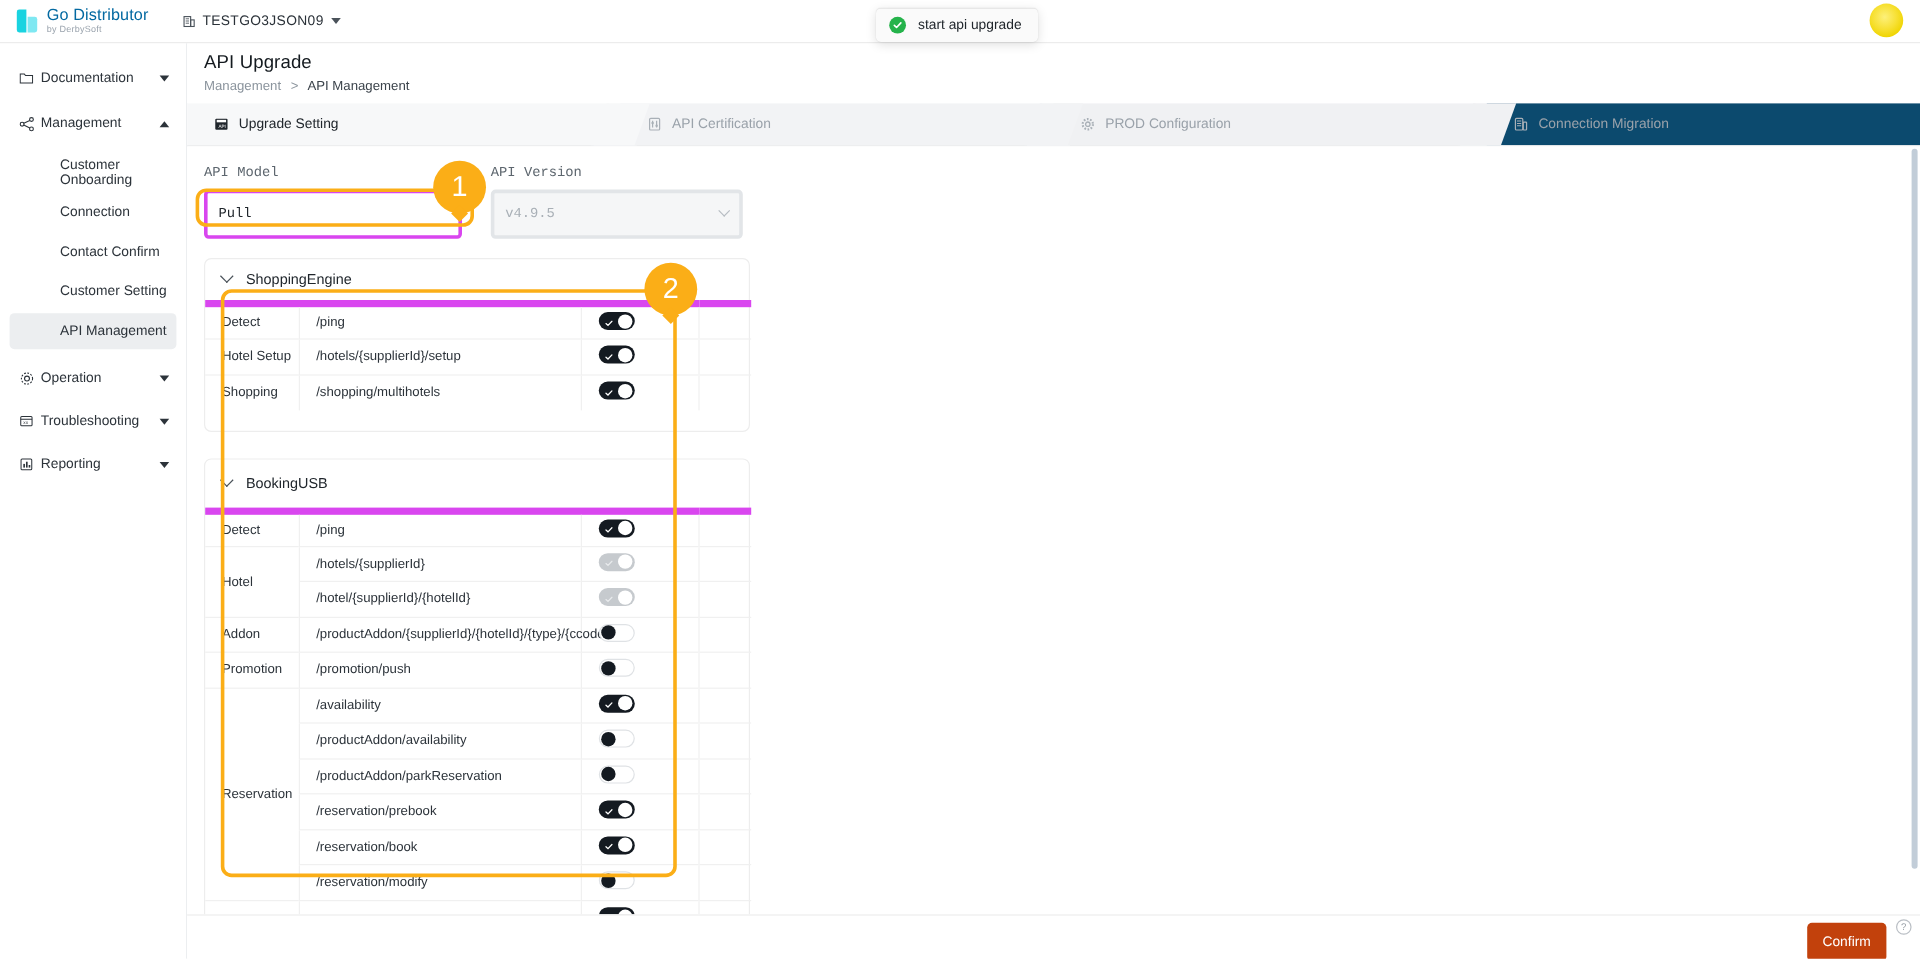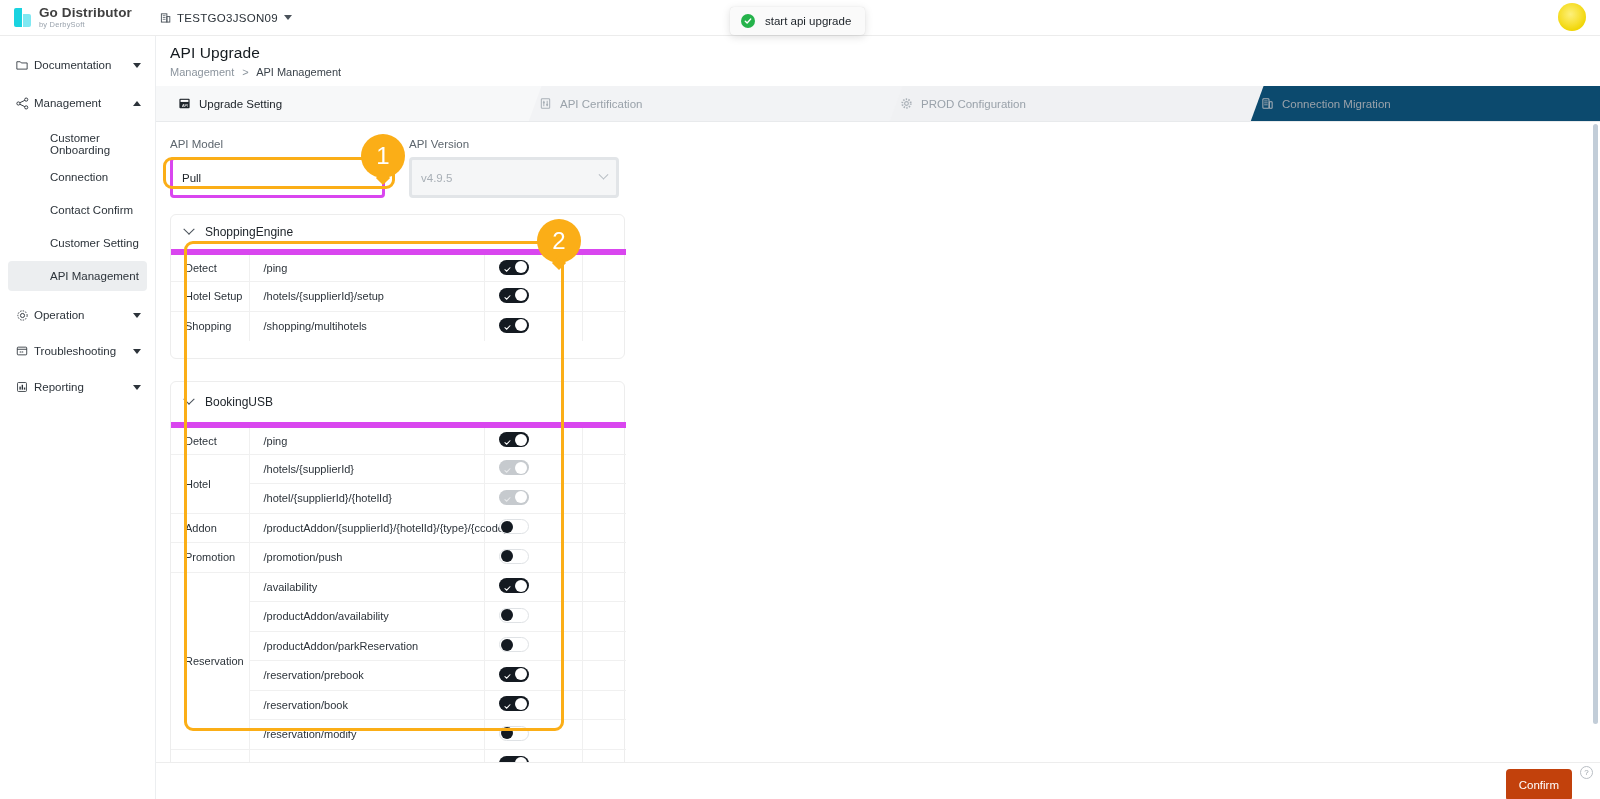--- a/index.html
+++ b/index.html
@@ -18,21 +18,21 @@
   }
   .logo-wrap { display: flex; align-items: center; padding-left: 14px; gap: 8px; }
   .logo-mark { width: 17px; height: 19px; position: relative; }
   .logo-mark i {
     position: absolute; background: #19d3e0; display: block; border-radius: 1.5px;
   }
   .logo-mark i.a { left: 0; top: 0; width: 8px; height: 19px; border-radius: 2px 0 0 2px; }
   .logo-mark i.b { left: 8.5px; top: 6px; width: 8.5px; height: 13px;
                    background: #7fe8f2; border-radius: 0 2px 2px 0; }
   .logo-text { line-height: 1.05; }
-  .logo-title { font-size: 13.5px; font-weight: bold; color: #404040; letter-spacing: .1px; }
+  .logo-title { font-size: 13.5px; font-weight: normal; color: #0369a1; letter-spacing: .1px; }
   .logo-sub { font-size: 7.5px; color: #9aa3ad; letter-spacing: .2px; }
   .tenant {
     margin-left: 28px; display: flex; align-items: center; gap: 6px;
     font-size: 11.5px; color: #2a3138; letter-spacing: .3px;
   }
   .tenant svg { display: block; }
   .caret-d { width: 0; height: 0; border-left: 4px solid transparent;
              border-right: 4px solid transparent; border-top: 5px solid #4a525a; }
   .avatar {
     position: absolute; right: 14px; top: 3px; width: 28px; height: 28px;
@@ -108,21 +108,21 @@
     transform: skewX(-20deg); z-index: 0;
   }
   .step:last-child::after, .step:last-child::before { display: none; }
   .step .sico { position: relative; z-index: 3; display: flex; }
   .step .slbl { position: relative; z-index: 3; }
 
   
   .content { position: absolute; top: 122px; left: 156px; width: 1444px; height: 640px;
              background: #fff; overflow: hidden; }
   .field-row { display: flex; padding: 16px 0 0 14px; gap: 24px; }
-  .field { width: 215px; }
+  .field { width: 215px; font-family: Liberation Mono, monospace; }
   .field.wide { width: 215px; }
   .field-lbl { font-size: 11.5px; color: #6b7features; color: #5d666e; margin-bottom: 7px; }
   .sel {
     height: 41px; border: 3px solid #d946ef; border-radius: 4px; background: #fff;
     display: flex; align-items: center; padding: 0 9px; font-size: 11.5px; color: #20262c;
     position: relative;
   }
   .sel.disabled { background: #f5f6f7; border-color: #e2e5e8; color: #a8afb6; }
   .sel .chev {
     position: absolute; right: 9px; width: 7px; height: 7px;

